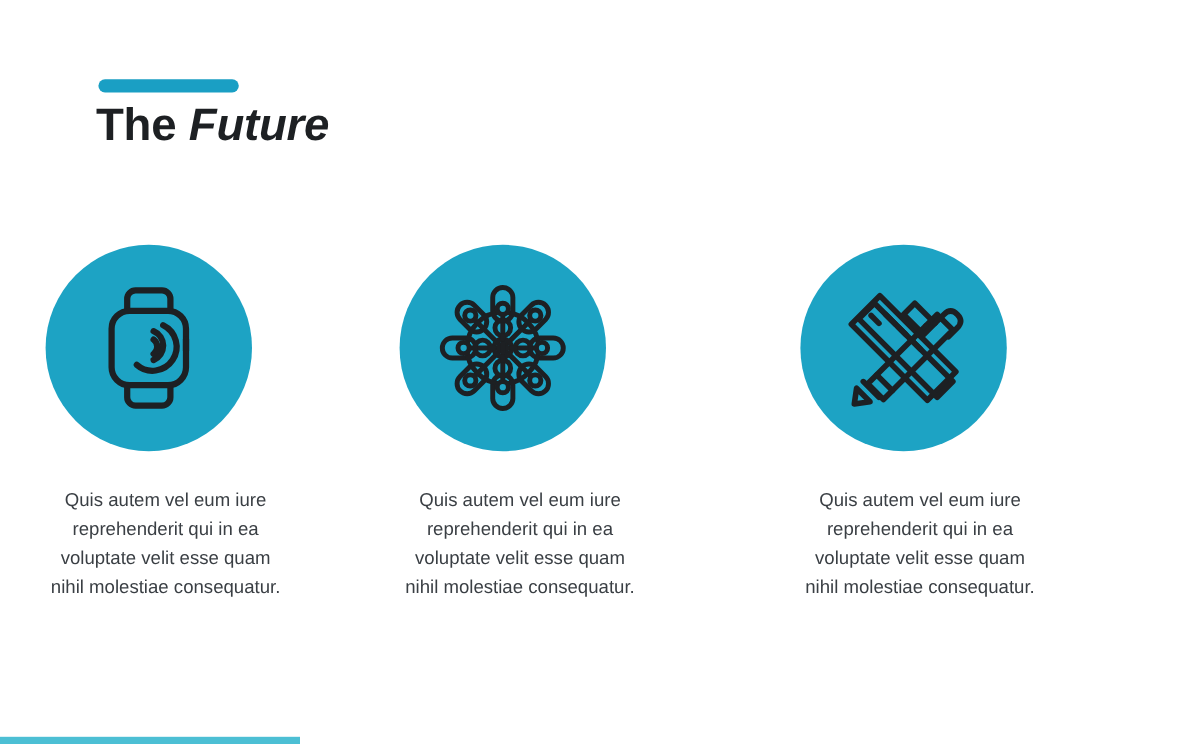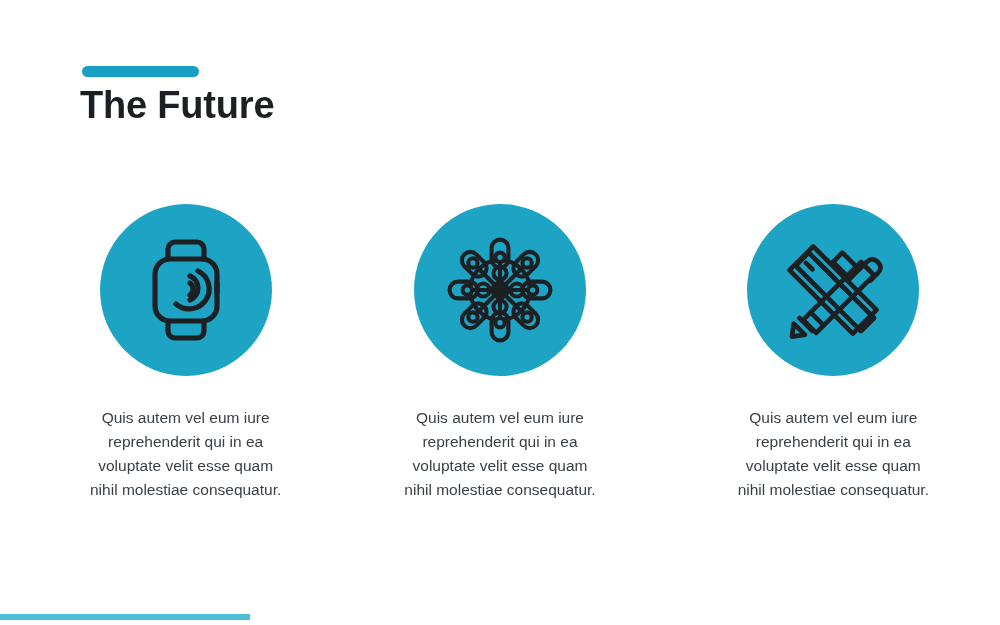--- a/index.html
+++ b/index.html
@@ -36,37 +36,38 @@
     line-height: 46px;
     color: #1d2023;
     letter-spacing: -0.2px;
     white-space: nowrap;
   }
   .page-title .t-light {
     font-weight: 700;
   }
   .page-title .t-bold {
     font-weight: 700;
+    font-style: italic;
   }
 
   
   .columns {
     position: absolute;
     left: 0;
     top: 204px;
     width: 1000px;
     display: flex;
     flex-direction: row;
     align-items: flex-start;
   }
   .column {
     width: 333.33px;
     display: flex;
     flex-direction: column;
-    align-items: center;
+    align-items: flex-start;
   }
   .column.col-1 { padding-left: 38px; box-sizing: border-box; }
   .column.col-2 { padding-left: 0px;  box-sizing: border-box; }
   .column.col-3 { padding-left: -0px; box-sizing: border-box; }
 
   .icon-circle {
     width: 172px;
     height: 172px;
     border-radius: 50%;
     background: #1da3c4;

